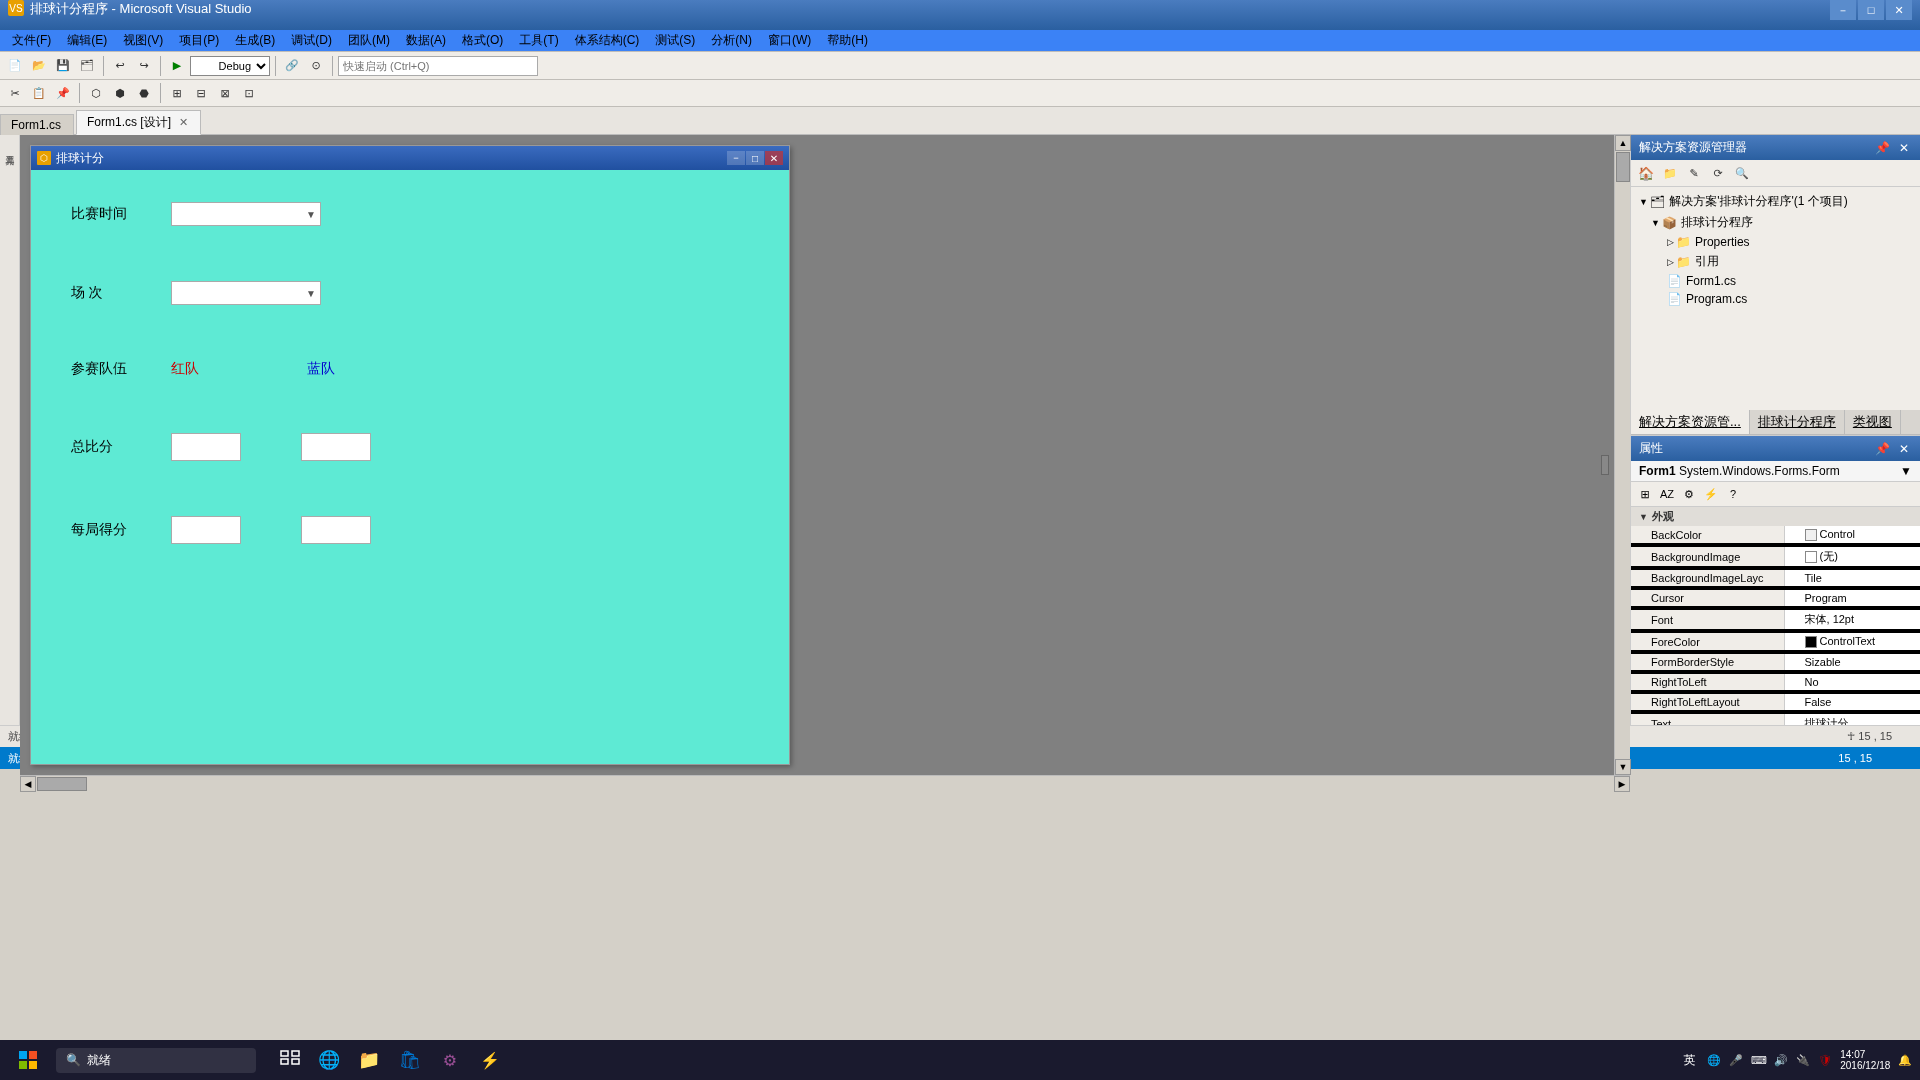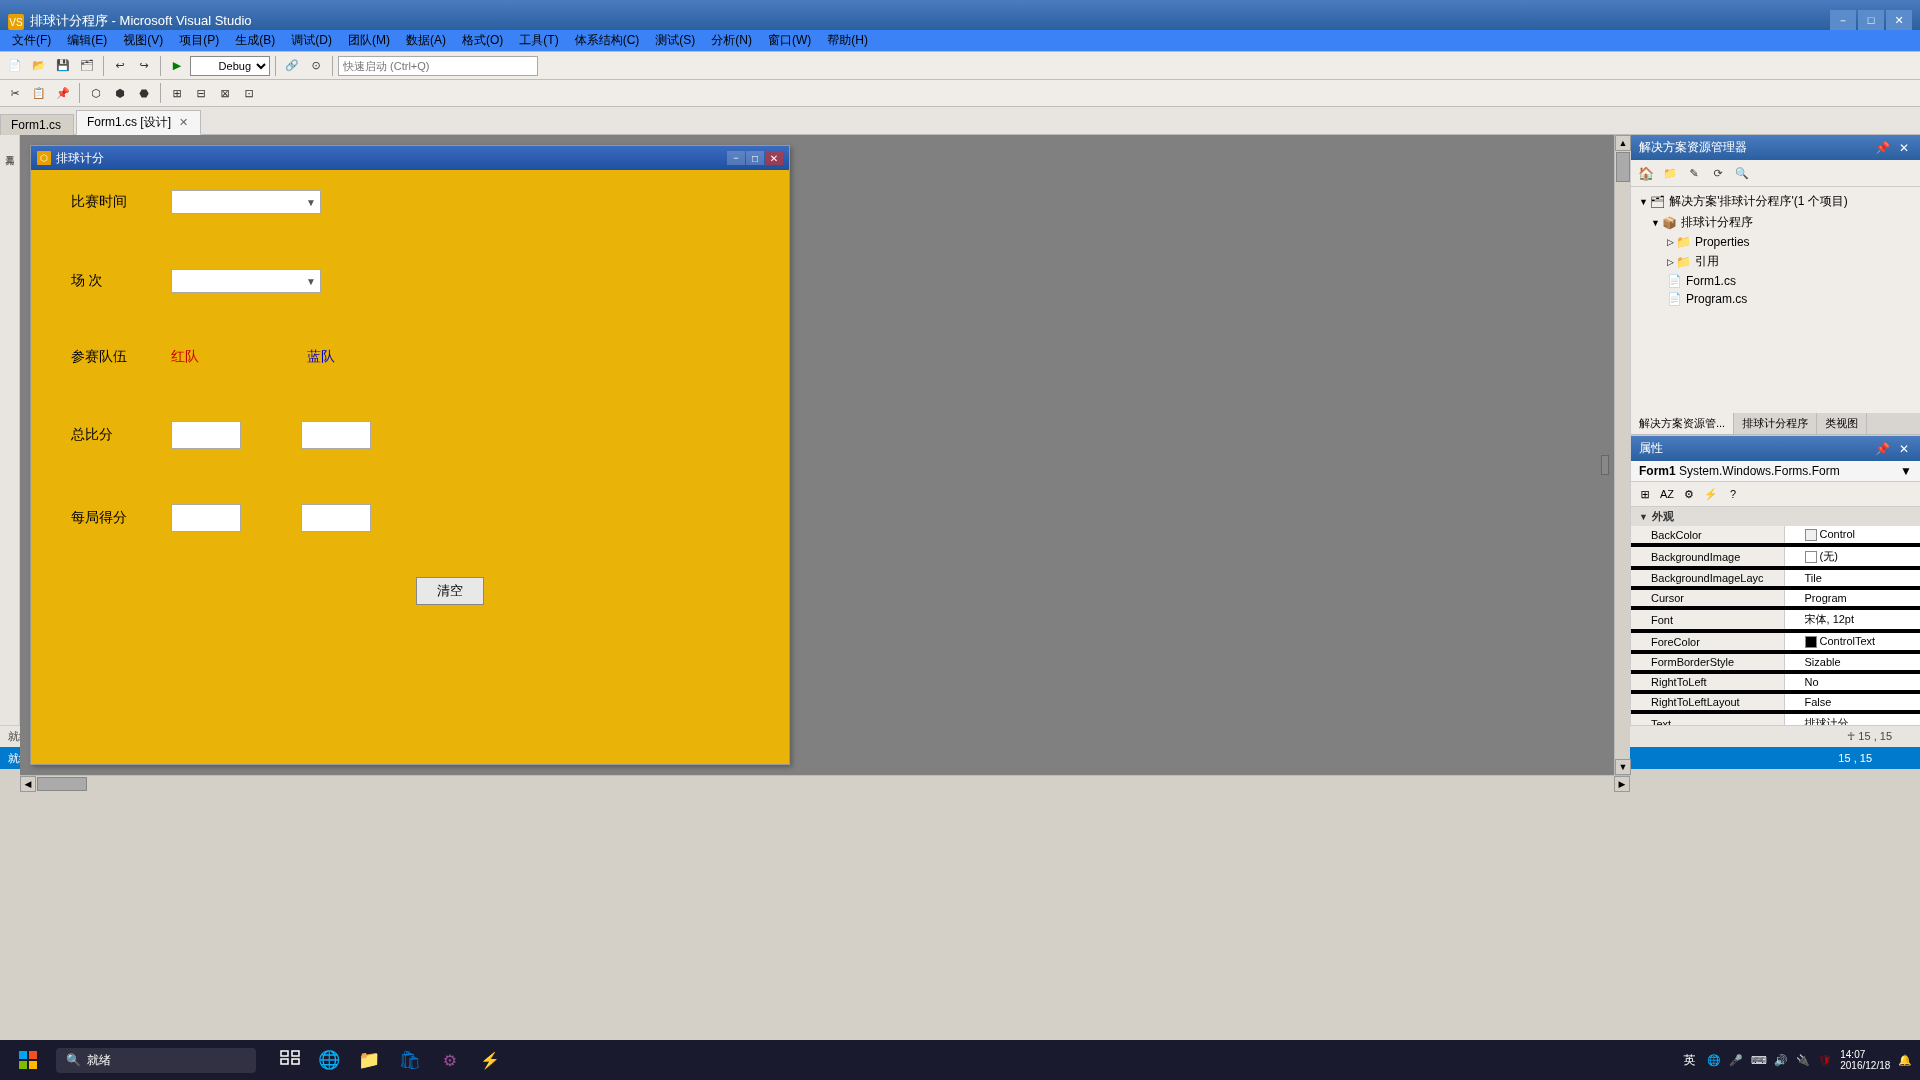--- a/index.html
+++ b/index.html
@@ -3,21 +3,21 @@
   <meta charset="utf-8">
   <style>
     * { box-sizing: border-box; margin: 0; padding: 0; }
     body { font-family: 'Microsoft YaHei', SimSun, sans-serif; font-size: 12px; background: #d4d0c8; overflow: hidden; width: 1920px; height: 1080px; }
 
     
     .title-bar {
       background: linear-gradient(to bottom, #4a7cbf, #2a5fa0);
       height: 30px;
       display: flex;
-      align-items: flex-end;
+      align-items: flex-start;
       padding: 0 8px;
       color: white;
       font-size: 13px;
       user-select: none;
     }
     .title-bar-icon { width: 16px; height: 16px; background: #e8a000; margin-right: 6px; border-radius: 2px; display: flex; align-items: center; justify-content: center; font-size: 10px; color: white; }
     .title-bar-text { flex: 1; }
     .title-bar-buttons { display: flex; gap: 2px; }
     .title-btn { width: 26px; height: 20px; background: #5a8ccc; border: none; color: white; cursor: pointer; display: flex; align-items: center; justify-content: center; font-size: 11px; }
 
@@ -115,24 +115,24 @@
       display: flex; align-items: center; padding: 0 6px;
       color: white; font-size: 12px;
     }
     .designed-form-icon { width: 14px; height: 14px; background: #e8a000; margin-right: 5px; border-radius: 1px; font-size: 9px; display: flex; align-items: center; justify-content: center; }
     .form-title-text { flex: 1; }
     .form-title-btns { display: flex; gap: 1px; }
     .form-title-btn { width: 18px; height: 14px; background: rgba(255,255,255,0.2); border: none; color: white; font-size: 10px; cursor: pointer; display: flex; align-items: center; justify-content: center; }
 
     
     .form-content {
-      padding: 20px 40px;
+      padding: 32px 40px;
       position: relative;
       height: calc(100% - 24px);
-      background: #eab308;
+      background: #5eead4;
     }
     .form-row {
       display: flex;
       align-items: center;
       margin-bottom: 55px;
     }
     .form-label {
       font-size: 14px;
       color: #000;
       min-width: 100px;
@@ -178,21 +178,21 @@
       background: linear-gradient(to bottom, #4a7cbf, #2a5fa0);
       color: white;
       padding: 4px 8px;
       font-size: 12px;
       display: flex; align-items: center; justify-content: space-between;
     }
     .right-panel-tabs {
       display: flex; background: #d8d5d0; border-bottom: 1px solid #bbb;
     }
     .rpanel-tab {
-      padding: 3px 8px; font-size: 11px; cursor: pointer; border-right: 1px solid #bbb;
+      padding: 3px 8px; font-size: 13px; cursor: pointer; border-right: 1px solid #bbb; text-decoration: underline;
     }
     .rpanel-tab.active { background: #f0ede8; }
     .solution-tree { padding: 4px; flex: 1; overflow-y: auto; font-size: 12px; }
     .tree-item { display: flex; align-items: center; padding: 2px 4px; cursor: pointer; }
     .tree-indent-1 { padding-left: 16px; }
     .tree-indent-2 { padding-left: 32px; }
     .tree-icon { margin-right: 4px; font-size: 12px; }
     .tree-arrow { margin-right: 2px; font-size: 9px; }
 
     
@@ -421,23 +421,20 @@
               <input type="text" class="score-input" style="margin-right: 60px;">
               <input type="text" class="score-input" style="">
             </div>
 
             <div class="form-row">
               <span class="form-label">每局得分</span>
               <input type="text" class="score-input" style="margin-right: 60px;">
               <input type="text" class="score-input" style="">
             </div>
 
-            <div style="margin-top: -10px; display: flex; justify-content: center; padding-left: 80px;">
-              <button class="clear-btn">清空</button>
-            </div>
           </div>
         </div>
 
         <div style="position:absolute; right:5px; top:50%; width:8px; height:20px; background:#888; cursor:ew-resize; border:1px solid #666;"></div>
       </div>
 
       <div class="designer-scrollbar">
         <button class="scrollbar-btn">▲</button>
         <div class="scrollbar-track">
           <div class="scrollbar-thumb"></div>

